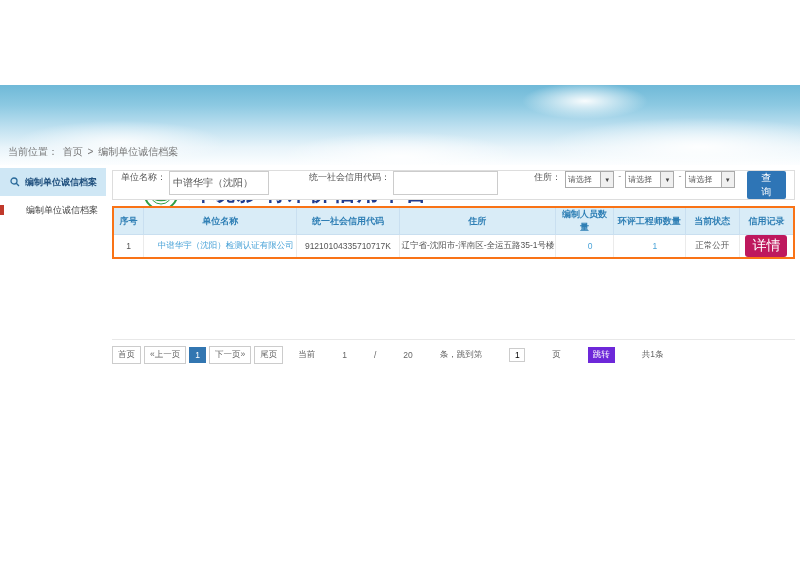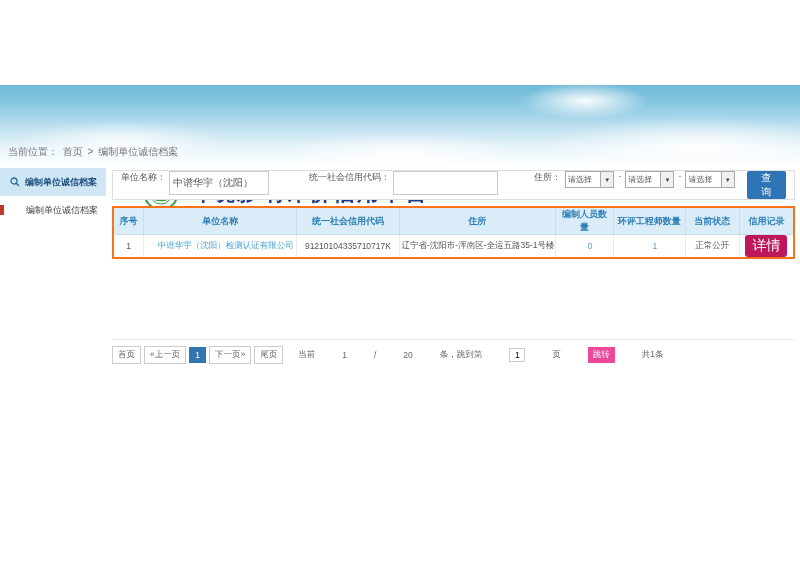--- a/index.html
+++ b/index.html
@@ -58,21 +58,21 @@
 
   .spacer { height:80px; background:#fff; }
 
   
   .pagination { border-top:1px solid #e8e8e8; padding-top:6px; display:flex; align-items:center; font-size:8.5px; color:#666; }
   .pg-btn { border:1px solid #ccc; background:#fff; color:#666; font-size:8.5px; padding:2px 5px; margin-right:3px; cursor:pointer; }
   .pg-btn.active { background:#3276b1; border-color:#3276b1; color:#fff; }
   .pg-info { margin-left:12px; display:flex; align-items:center; white-space:nowrap;gap:24px; }
   .pg-info > span { margin-right:3px; }
   .jump-input { width:16px; height:14px; border:1px solid #ccc; font-size:8.5px; text-align:center; margin-right:3px; outline:none; }
-  .btn-jump { background:#ec4899; color:#fff; border:none; font-size:8.5px; padding:2px 5px; margin-right:3px; cursor:pointer; }
+  .btn-jump { background:#6d28d9; color:#fff; border:none; font-size:8.5px; padding:2px 5px; margin-right:3px; cursor:pointer; }
 </style>
 </head>
 <body>
 
 <div class="page">
 
   <div class="sky">
     <div class="brand">
       <svg class="logo" viewBox="0 0 36 36">
         <circle cx="18" cy="18" r="16.5" fill="#ffffff" stroke="#2f9e44" stroke-width="2"></circle>

